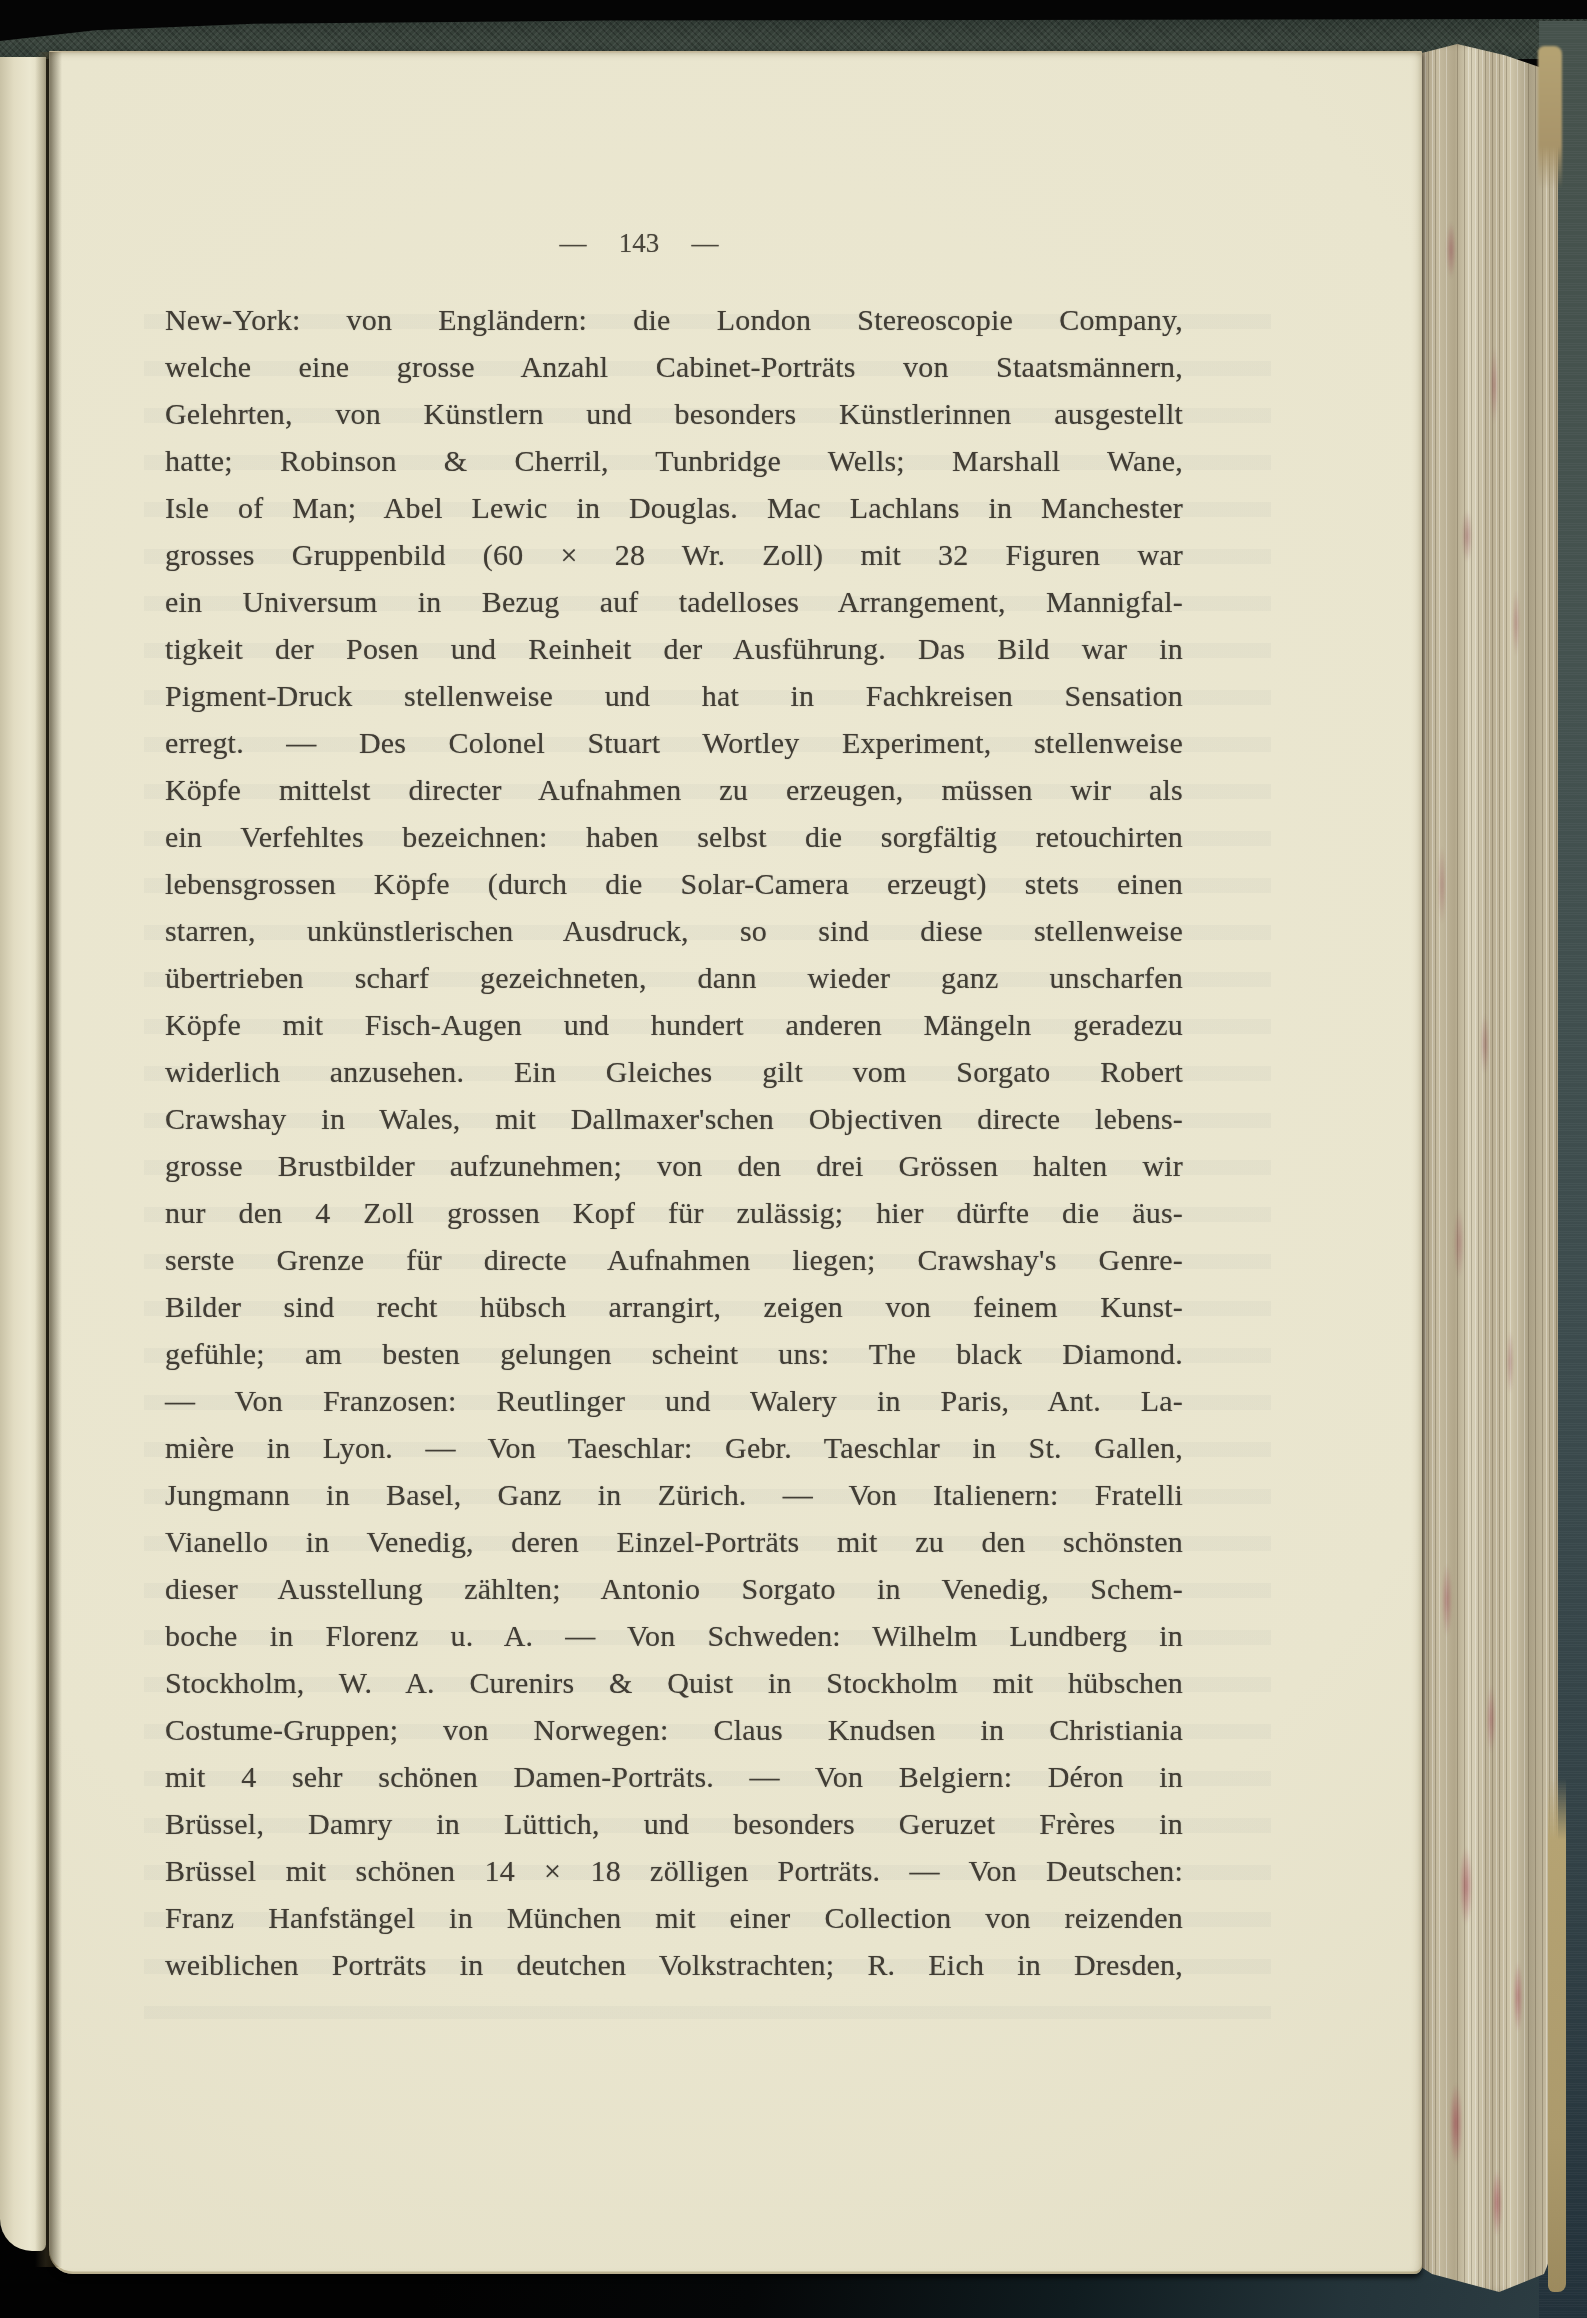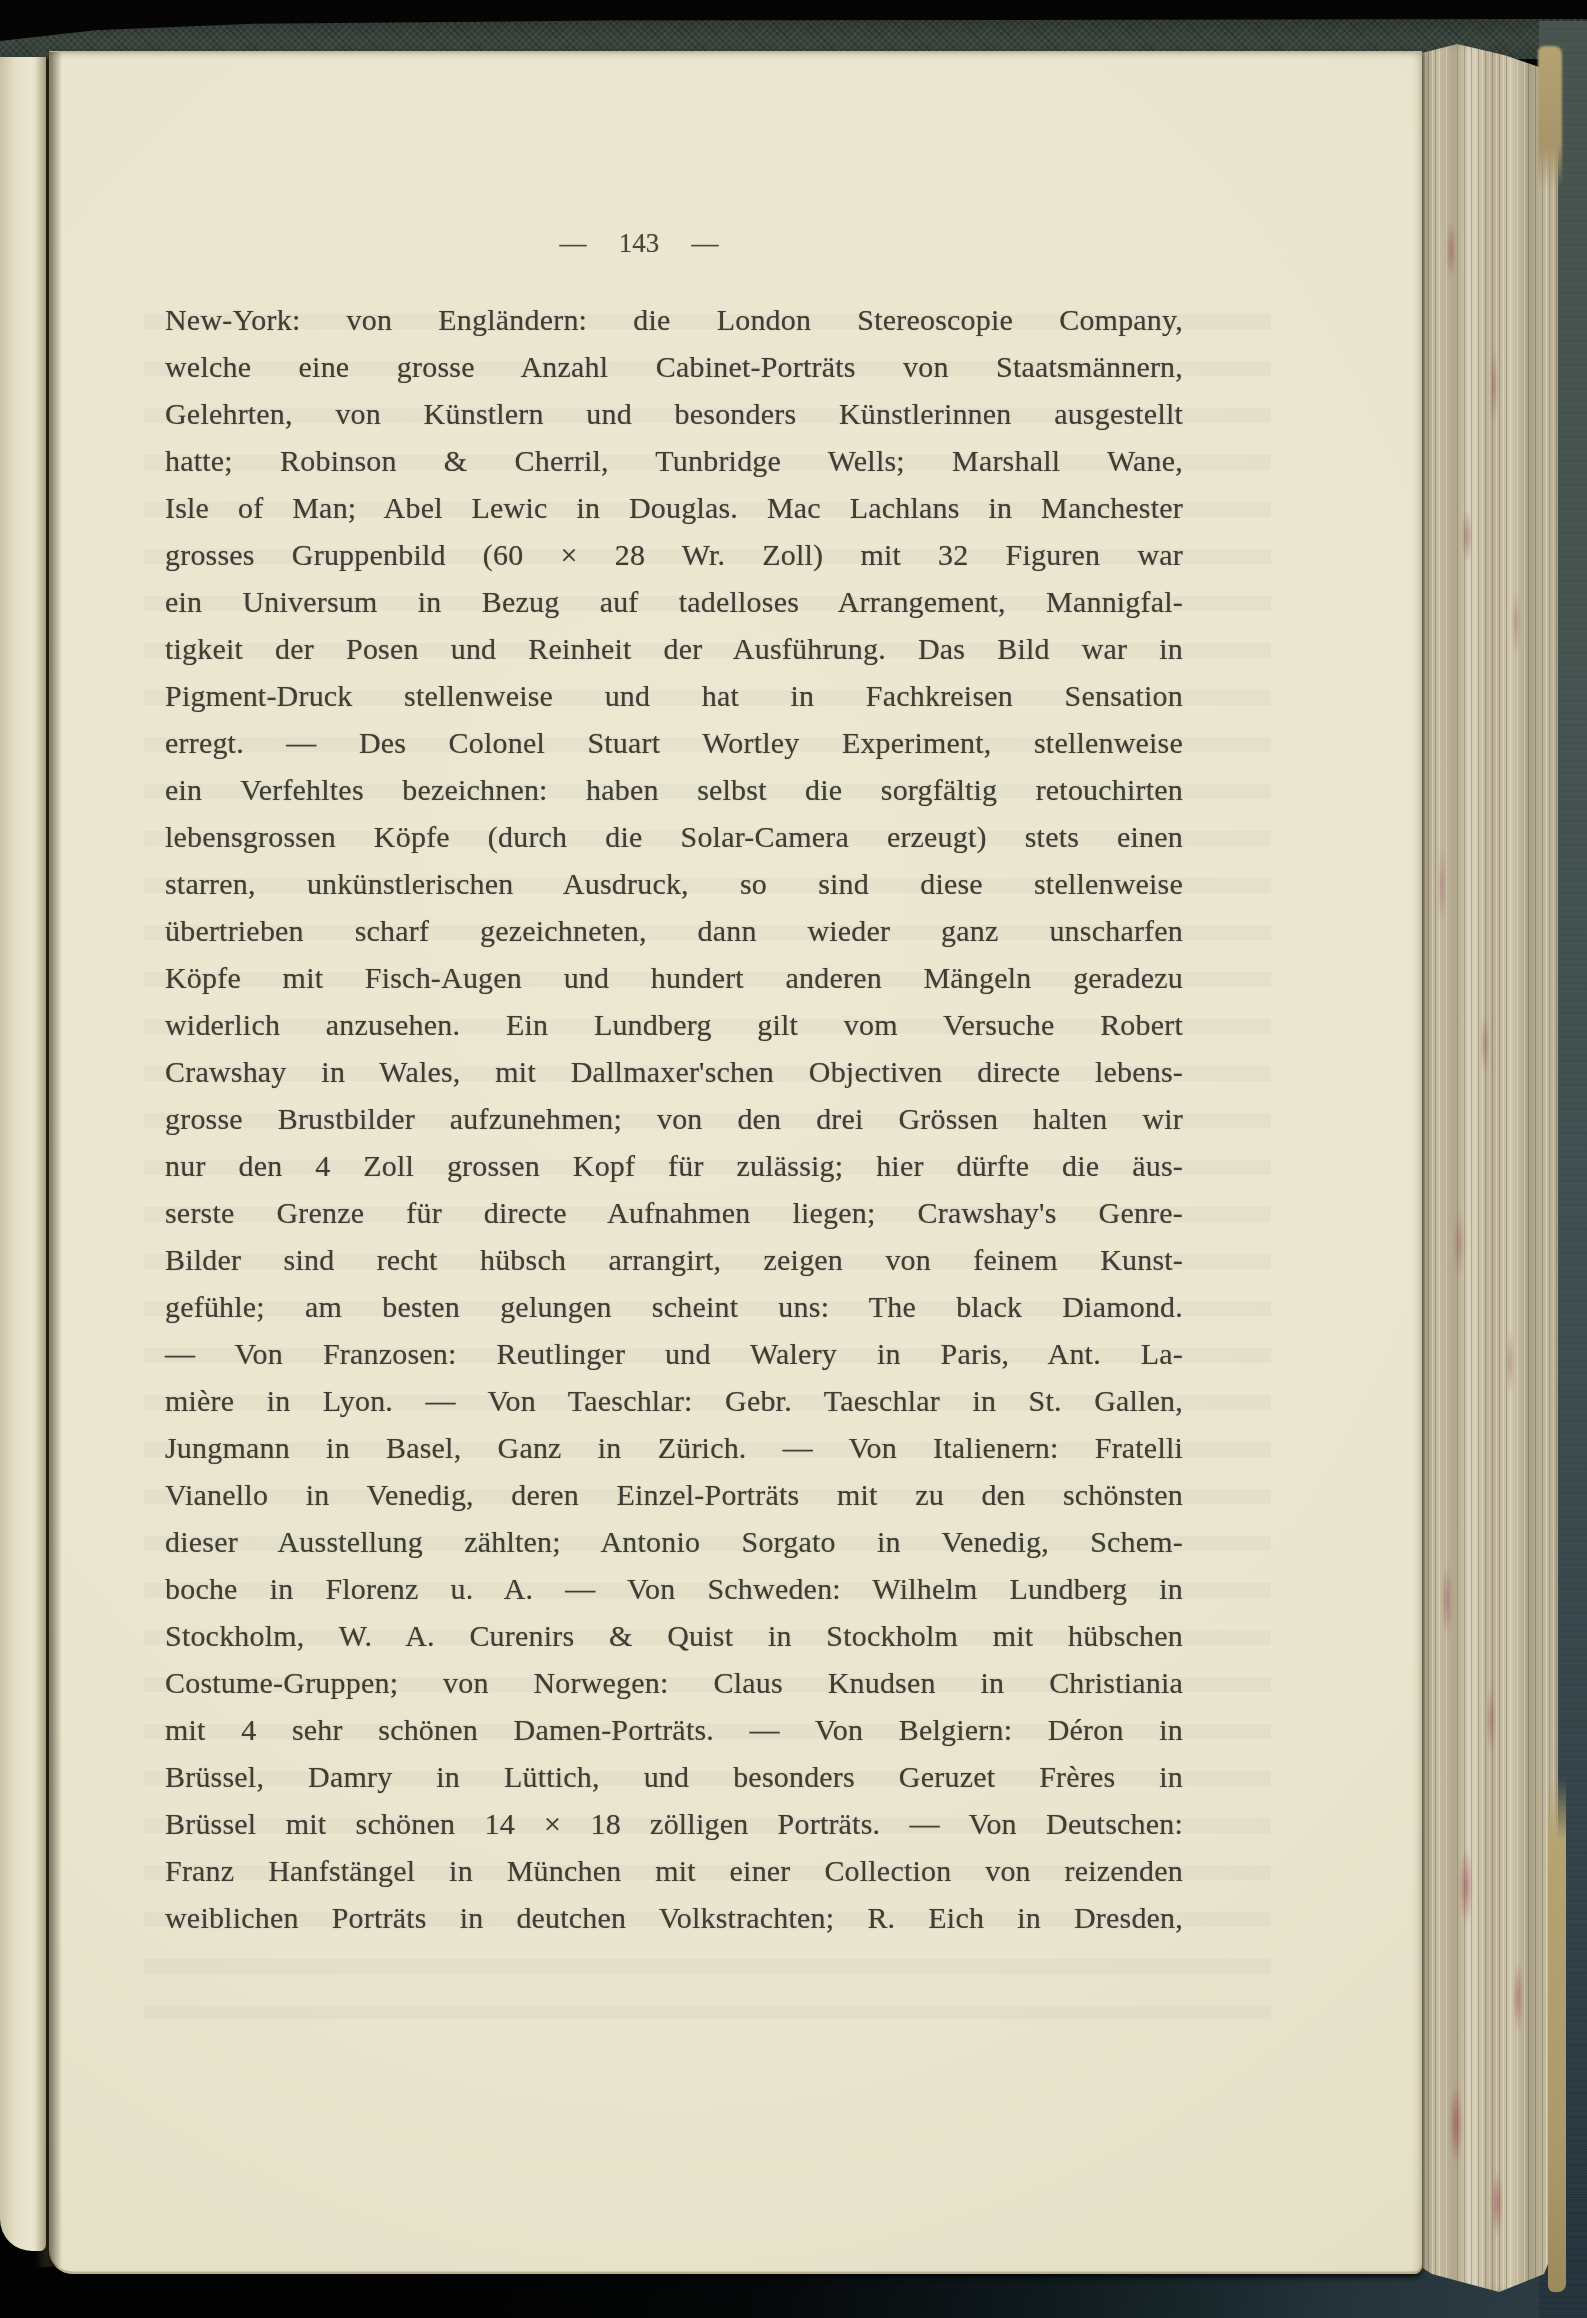--- a/index.html
+++ b/index.html
@@ -139,26 +139,27 @@
         <div class="line">New-York: von Engländern: die London Stereoscopie Company,</div>
         <div class="line">welche eine grosse Anzahl Cabinet-Porträts von Staatsmännern,</div>
         <div class="line">Gelehrten, von Künstlern und besonders Künstlerinnen ausgestellt</div>
         <div class="line">hatte; Robinson &amp; Cherril, Tunbridge Wells; Marshall Wane,</div>
         <div class="line">Isle of Man; Abel Lewic in Douglas. Mac Lachlans in Manchester</div>
         <div class="line">grosses Gruppenbild (60 × 28 Wr. Zoll) mit 32 Figuren war</div>
         <div class="line">ein Universum in Bezug auf tadelloses Arrangement, Mannigfal-</div>
         <div class="line">tigkeit der Posen und Reinheit der Ausführung. Das Bild war in</div>
         <div class="line">Pigment-Druck stellenweise und hat in Fachkreisen Sensation</div>
         <div class="line">erregt. — Des Colonel Stuart Wortley Experiment, stellenweise</div>
+        <div class="line">Köpfe mittelst directer Aufnahmen zu erzeugen, müssen wir als</div>
         <div class="line">ein Verfehltes bezeichnen: haben selbst die sorgfältig retouchirten</div>
         <div class="line">lebensgrossen Köpfe (durch die Solar-Camera erzeugt) stets einen</div>
         <div class="line">starren, unkünstlerischen Ausdruck, so sind diese stellenweise</div>
         <div class="line">übertrieben scharf gezeichneten, dann wieder ganz unscharfen</div>
         <div class="line">Köpfe mit Fisch-Augen und hundert anderen Mängeln geradezu</div>
-        <div class="line">widerlich anzusehen. Ein Lundberg gilt vom Versuche Robert</div>
+        <div class="line">widerlich anzusehen. Ein Gleiches gilt vom Sorgato Robert</div>
         <div class="line">Crawshay in Wales, mit Dallmaxer'schen Objectiven directe lebens-</div>
         <div class="line">grosse Brustbilder aufzunehmen; von den drei Grössen halten wir</div>
         <div class="line">nur den 4 Zoll grossen Kopf für zulässig; hier dürfte die äus-</div>
         <div class="line">serste Grenze für directe Aufnahmen liegen; Crawshay's Genre-</div>
         <div class="line">Bilder sind recht hübsch arrangirt, zeigen von feinem Kunst-</div>
         <div class="line">gefühle; am besten gelungen scheint uns: The black Diamond.</div>
         <div class="line">— Von Franzosen: Reutlinger und Walery in Paris, Ant. La-</div>
         <div class="line">mière in Lyon. — Von Taeschlar: Gebr. Taeschlar in St. Gallen,</div>
         <div class="line">Jungmann in Basel, Ganz in Zürich. — Von Italienern: Fratelli</div>
         <div class="line">Vianello in Venedig, deren Einzel-Porträts mit zu den schönsten</div>

